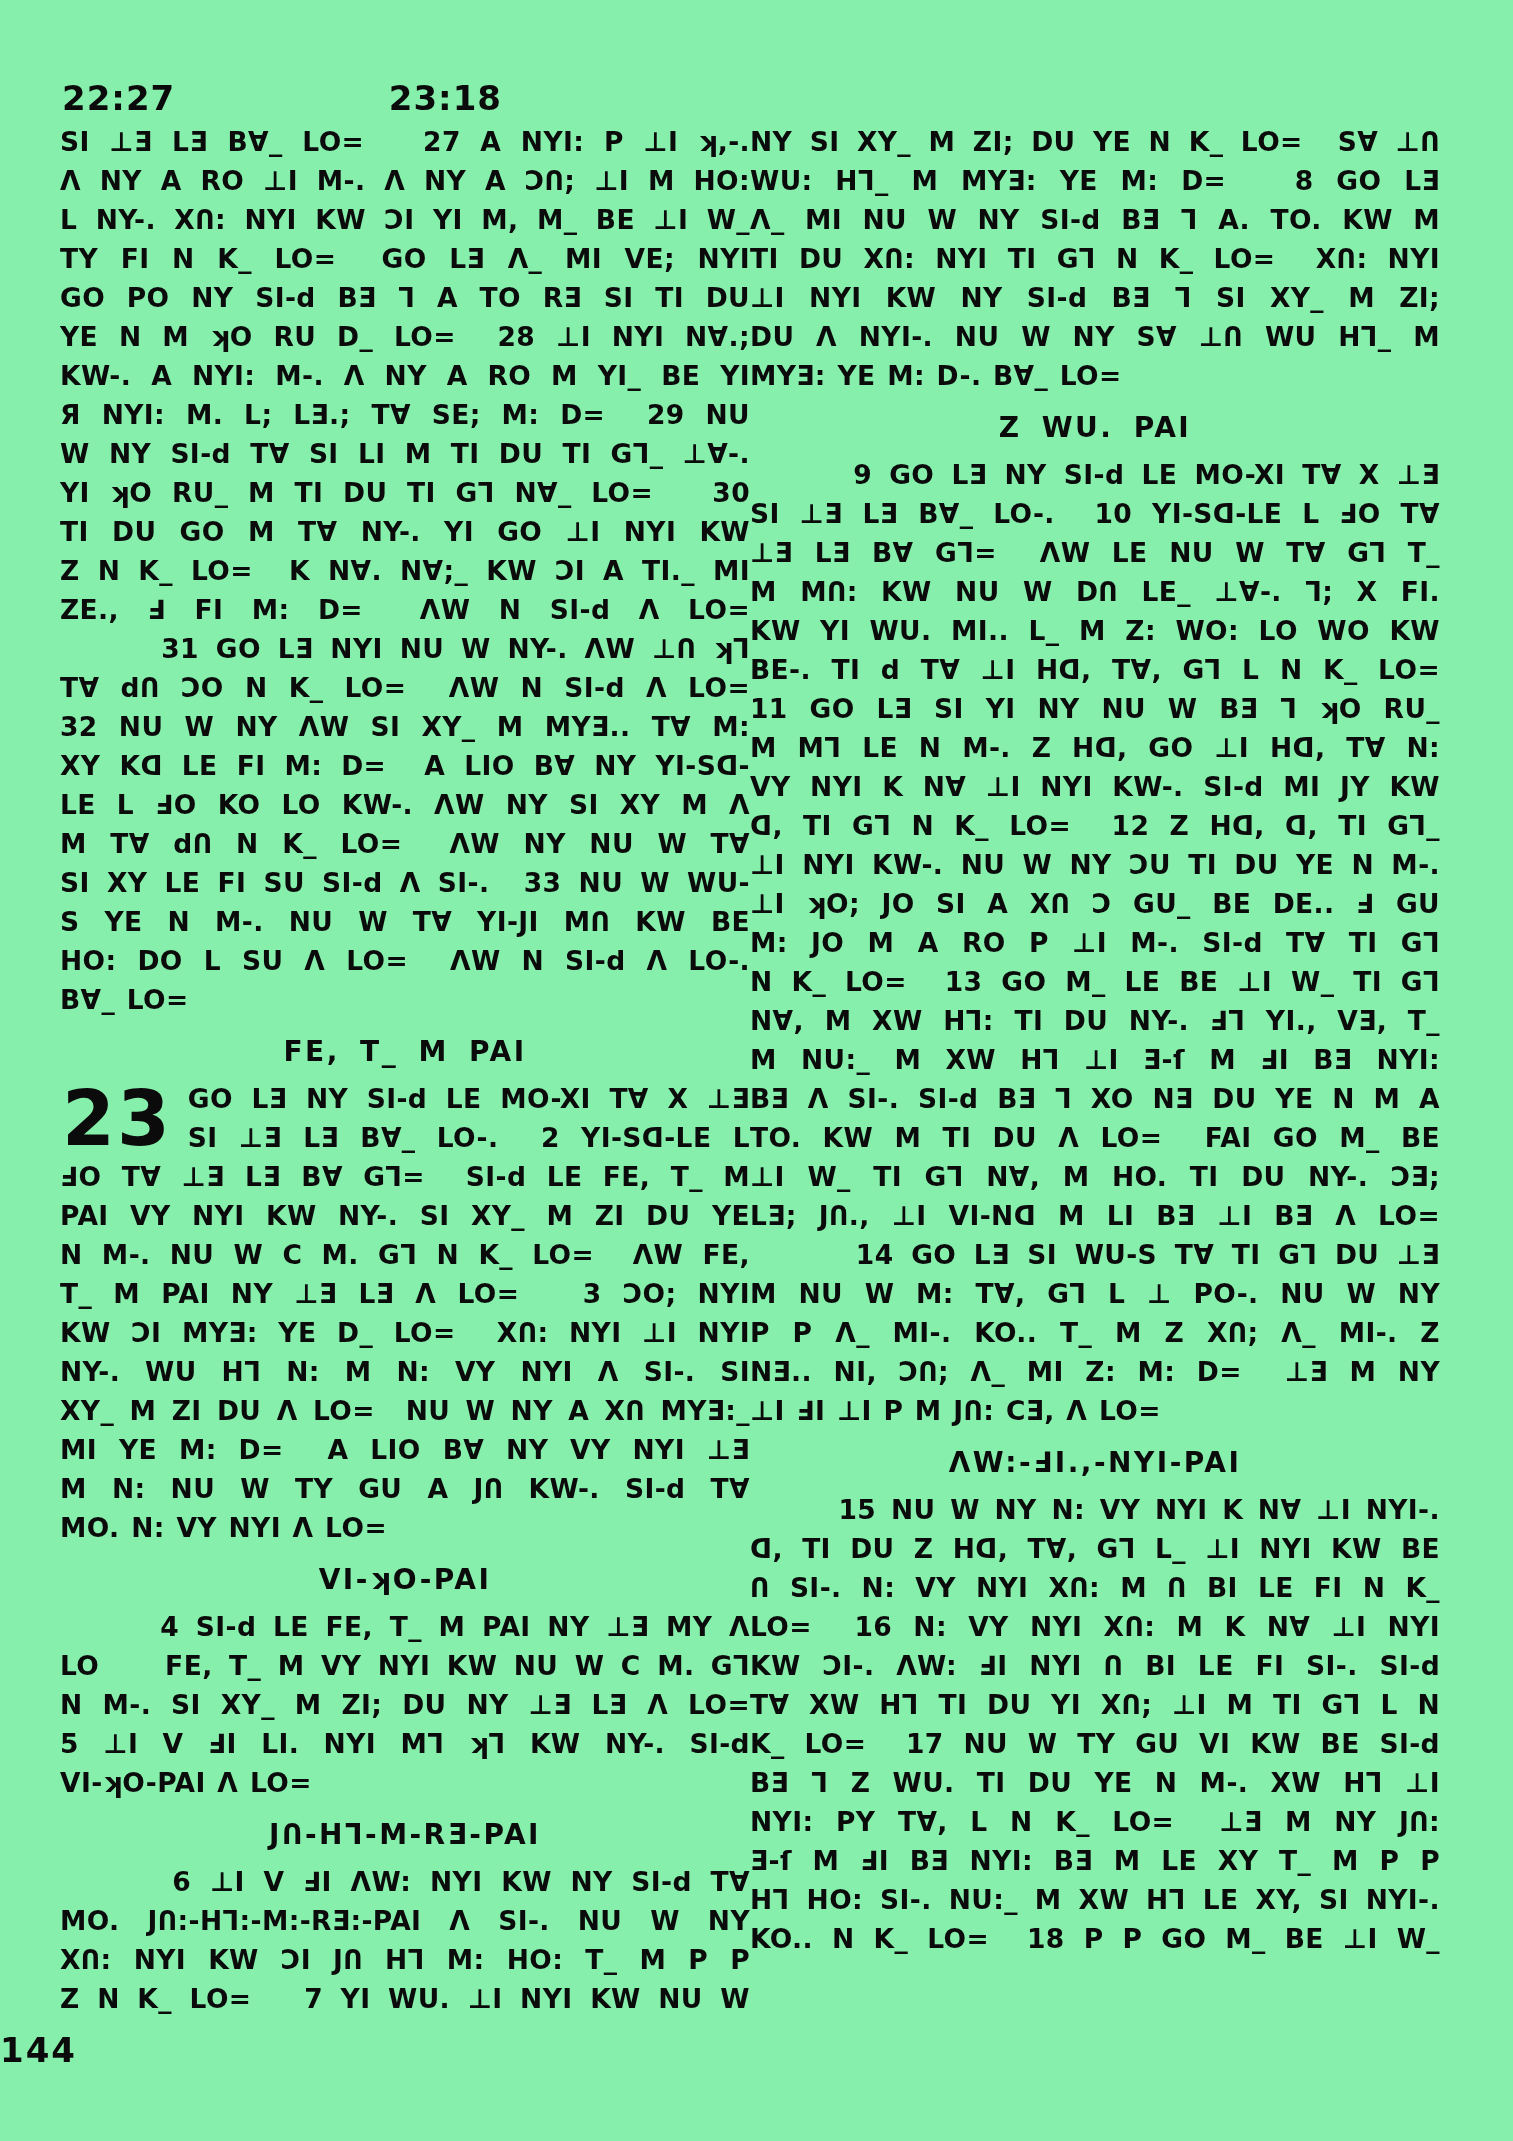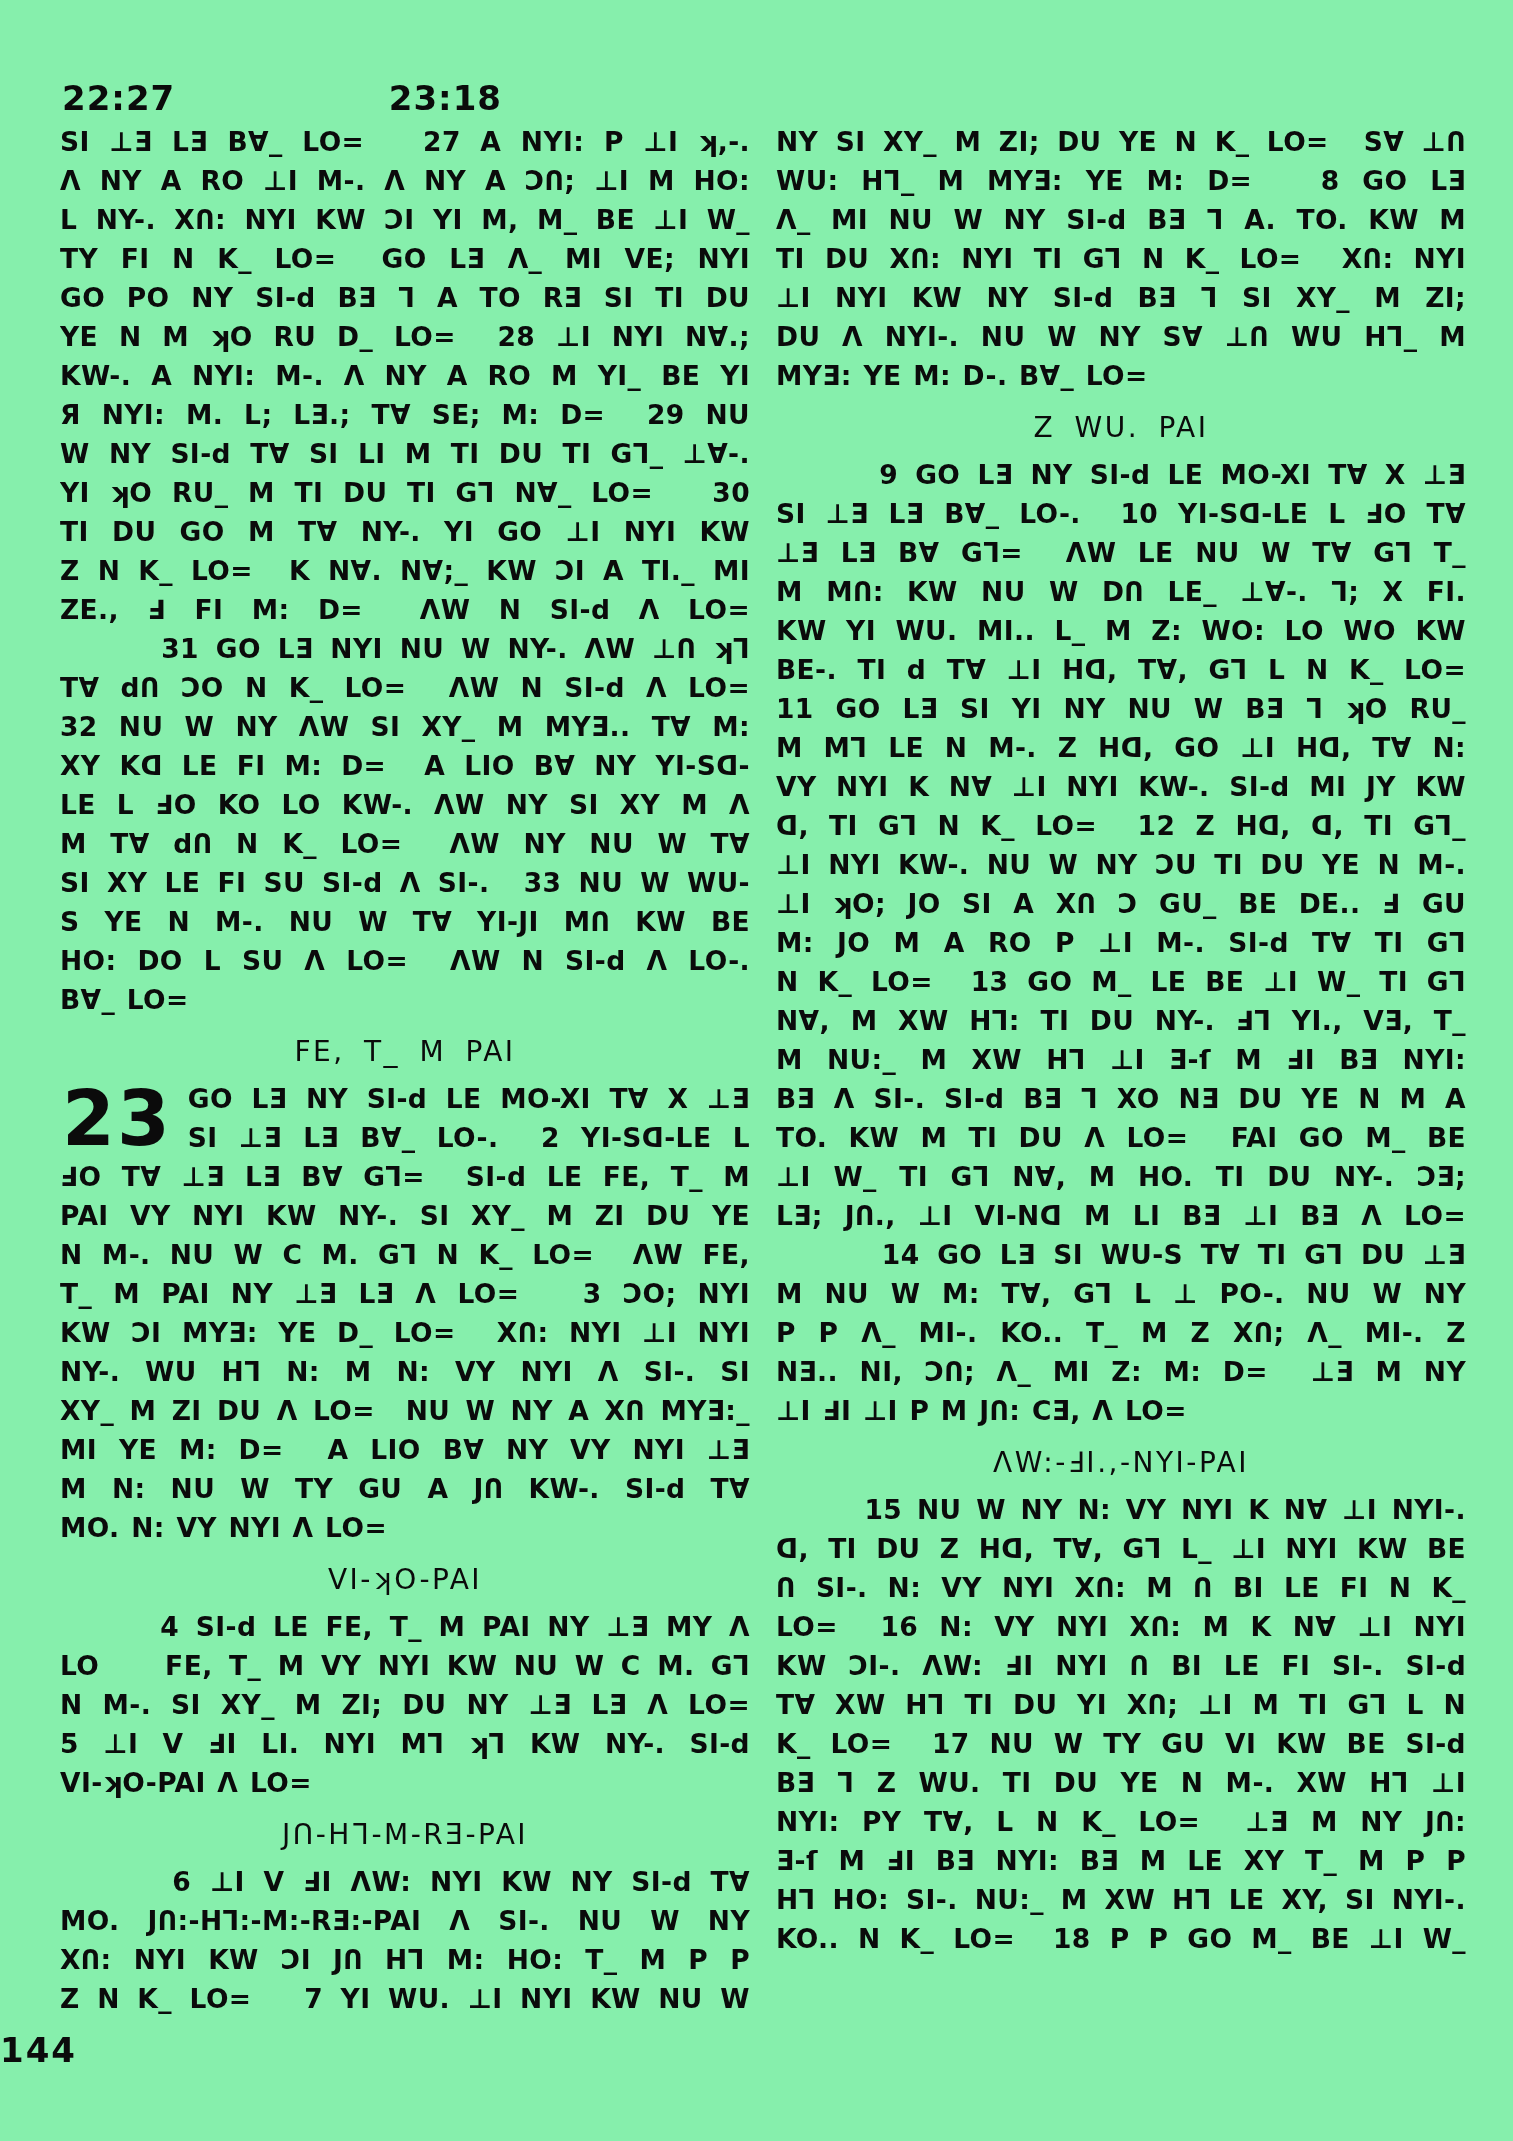--- a/index.html
+++ b/index.html
@@ -22,39 +22,38 @@
     font-size:34px;font-weight:700;letter-spacing:1px;
   }
   .running-head .hl{width:220px;text-align:left;}
   .running-head .hc{flex:1;text-align:center;letter-spacing:2px;}
   .running-head .hr{width:220px;text-align:right;}
   .body-cols{
     position:absolute;
     left:60px;top:122px;
     width:1406px;
     display:flex;
-    gap:26px;
   }
   .col{width:690px;}
   .line{
     font-size:26.5px;
     font-weight:700;
     line-height:39px;
     letter-spacing:.4px;
     word-spacing:2px;
     white-space:pre-wrap;
     overflow:hidden;
   }
   .line.just{
     text-align:justify;
     text-align-last:justify;
   }
   .heading{
     font-size:28px;
-    font-weight:400;
+    font-weight:700;
     line-height:40px;
     text-align:center;
     letter-spacing:2.5px;
     word-spacing:8px;
     margin:13px 0 7px 0;
     white-space:pre;
   }
   .chapter{overflow:visible;}
   .chapter .dropcap{
     float:left;

